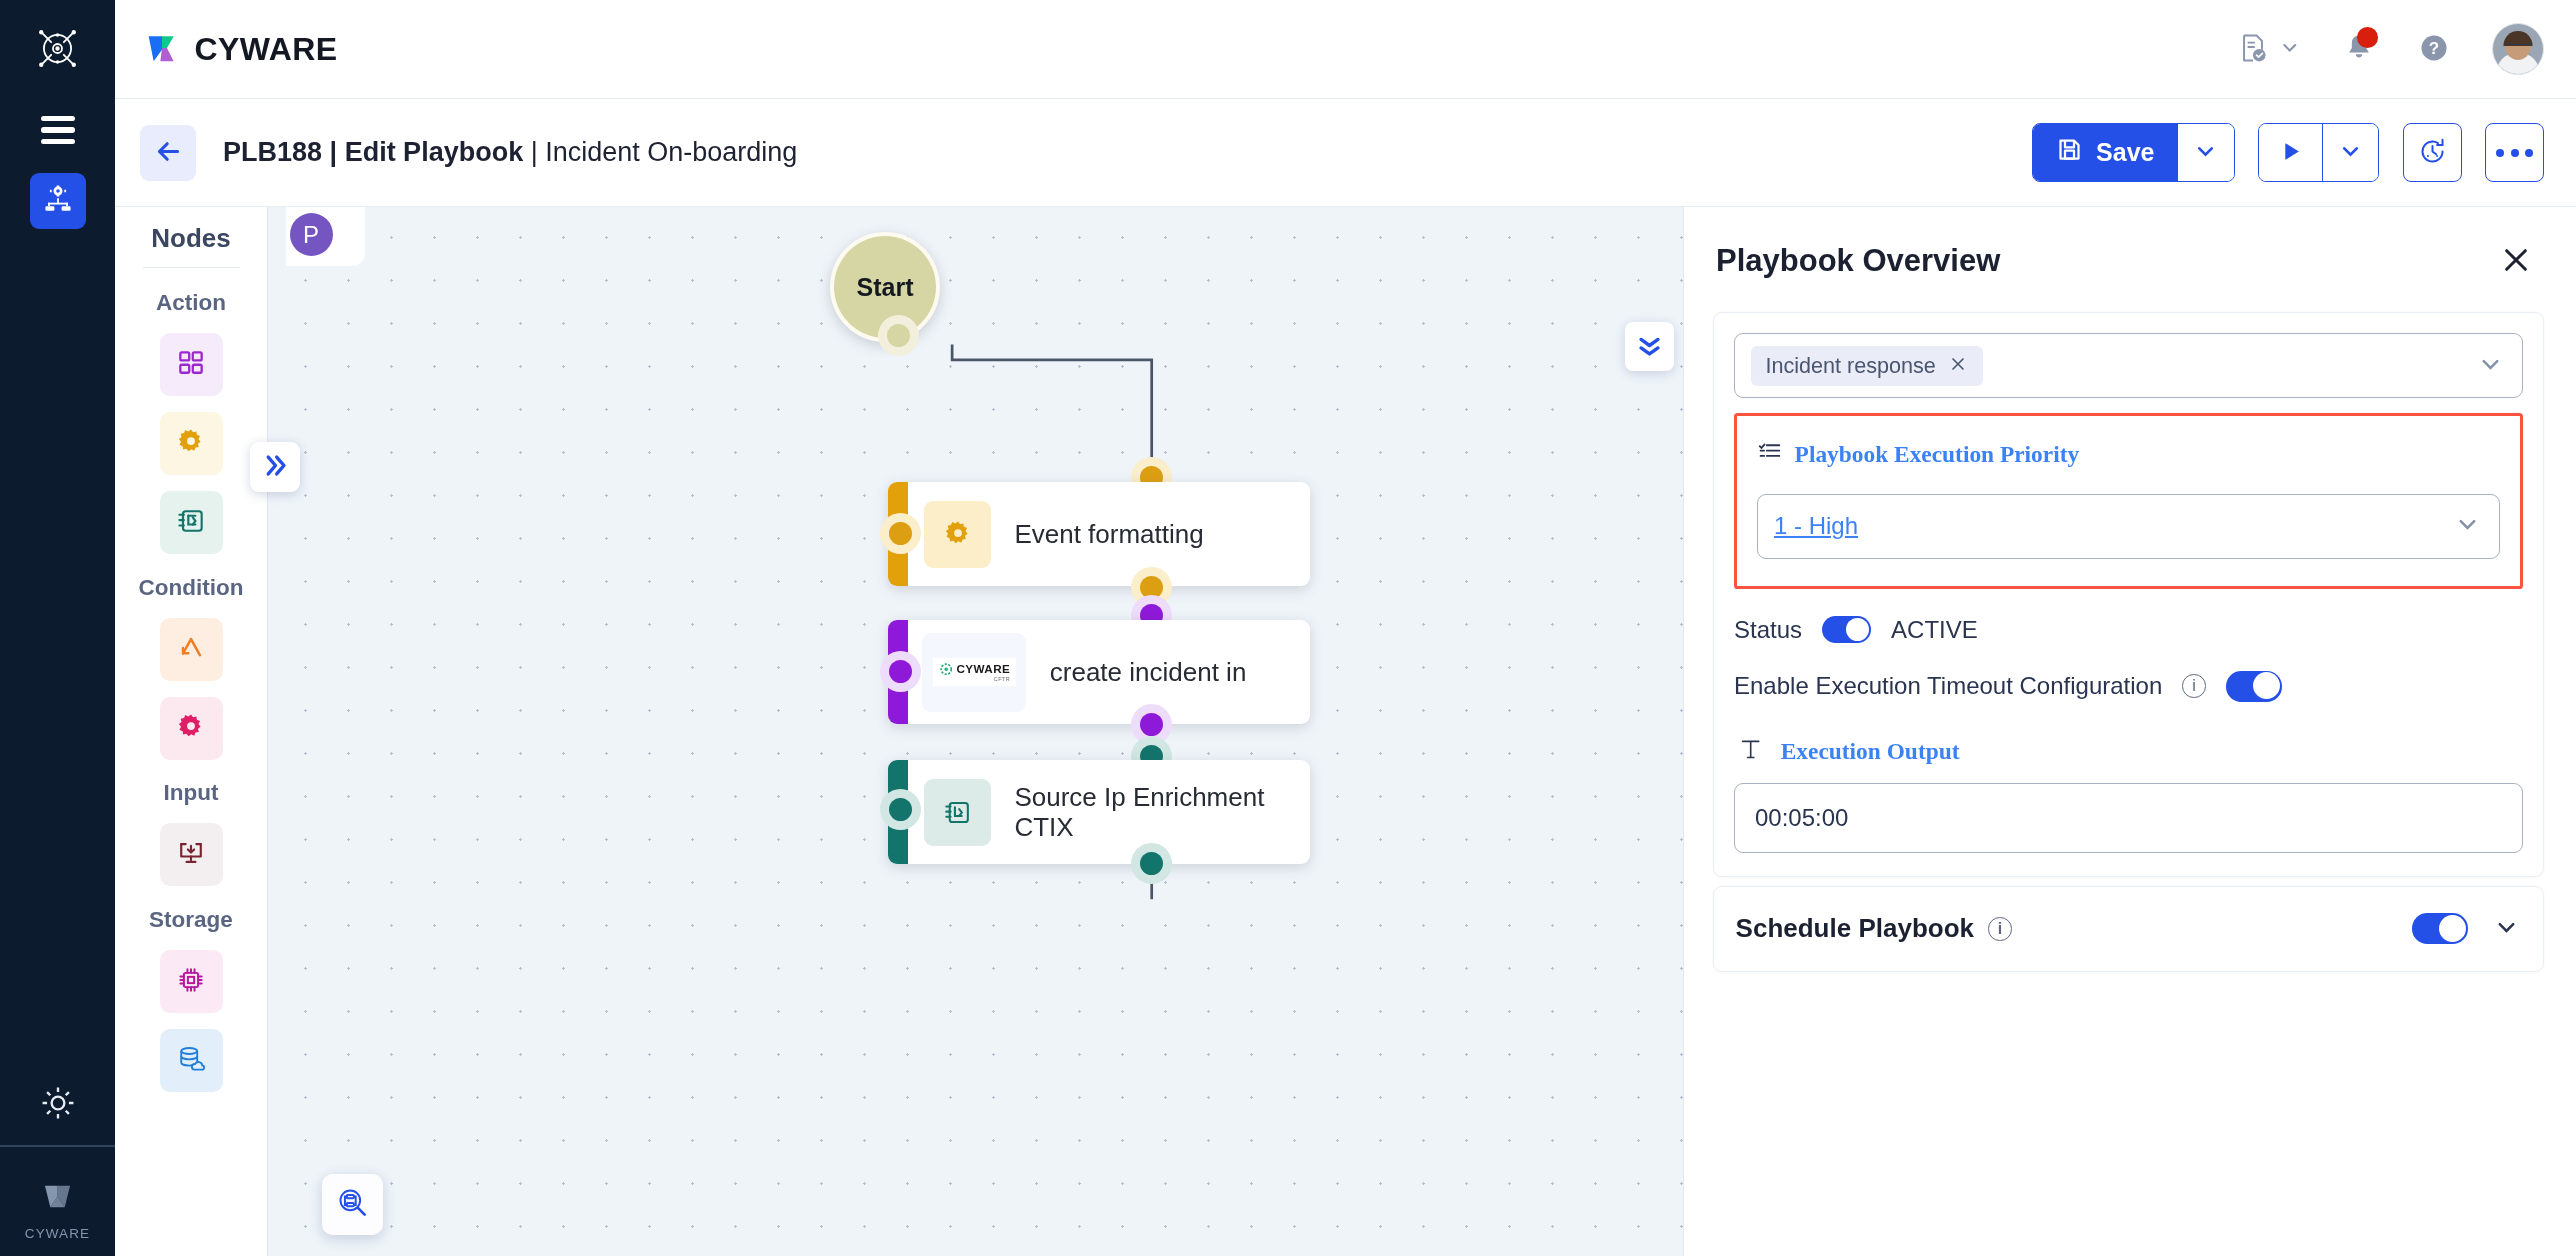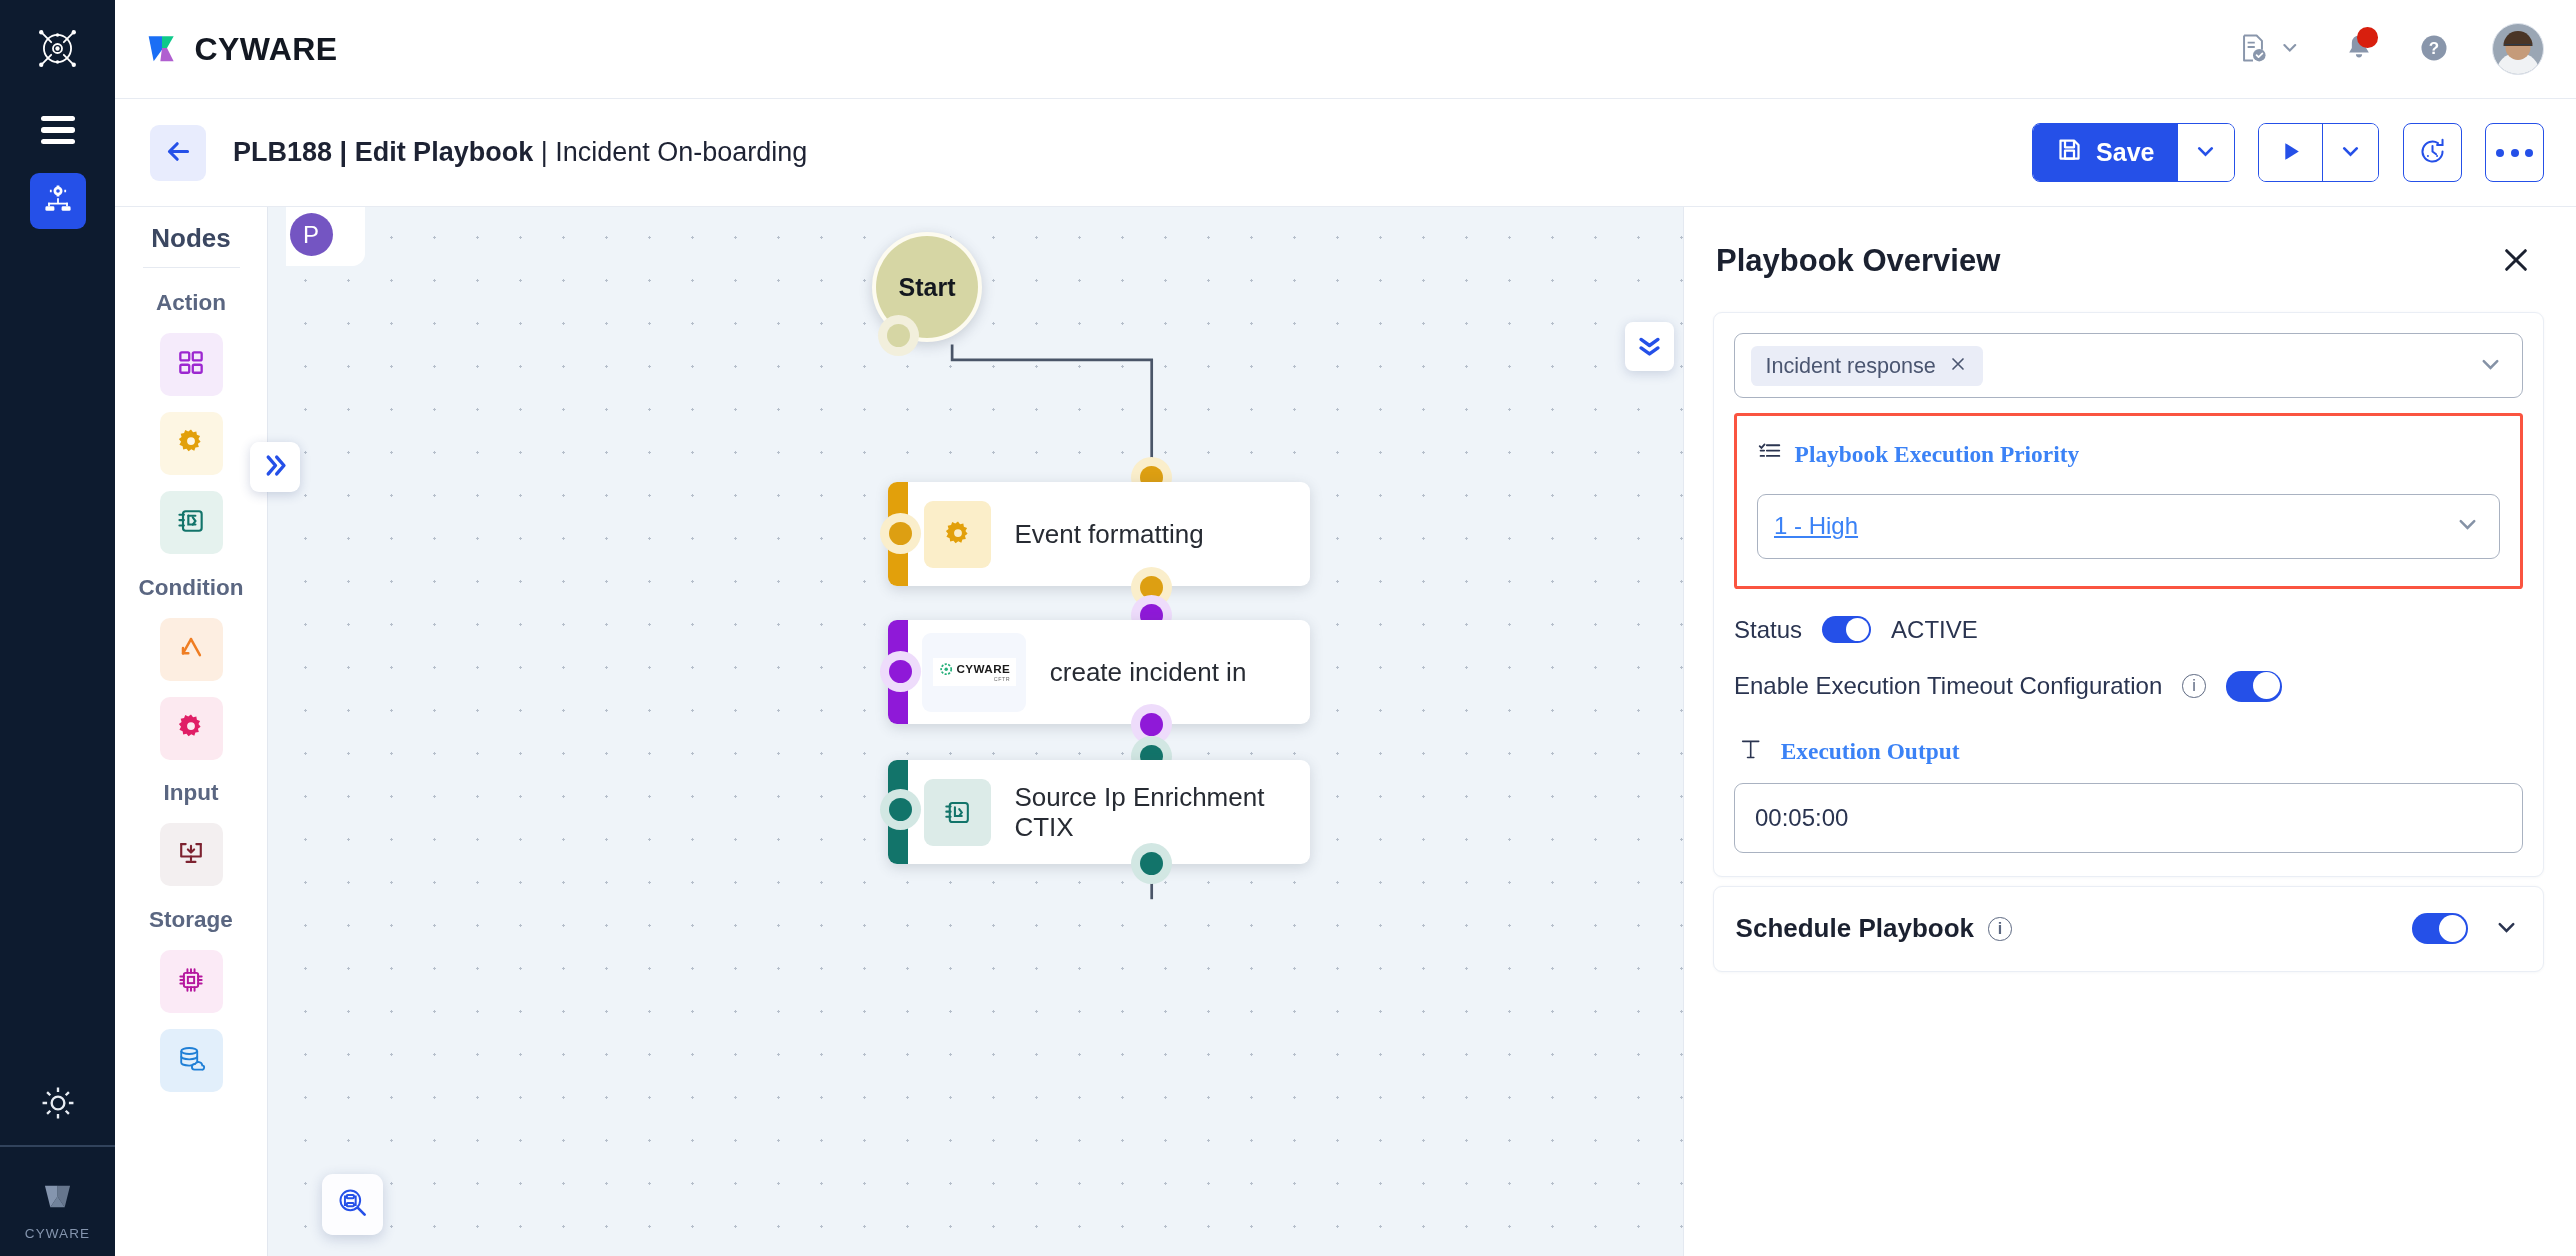--- a/index.html
+++ b/index.html
@@ -62,21 +62,21 @@
     border: 1.8px solid #dfe4ec; cursor: pointer; background: #9aa6b4; position: relative;
   }
   .avatar .head { position: absolute; left: 50%; top: 10.8px; width: 25px; height: 25px; border-radius: 50%; background: #c59b7a; transform: translateX(-50%); }
   .avatar .body { position: absolute; left: 50%; bottom: -3.6px; width: 43px; height: 25px; border-radius: 20px 20px 0 0; background: #f0f2f4; transform: translateX(-50%); }
   .avatar .hair { position: absolute; left: 50%; top: 7.2px; width: 29px; height: 14.4px; border-radius: 14.4px 14.4px 0 0; background: #4a3526; transform: translateX(-50%); }
   .avatar .glasses { position: absolute; left: 50%; top: 20px; width: 27px; height: 7.2px; transform: translateX(-50%); border-top: 1.8px solid #2e3a48; }
 
   
   .toolbar {
     height: 108px; background: #ffffff; display: flex; align-items: center;
-    padding: 0 32px 0 35px; flex: 0 0 108px; border-bottom: 0.9px solid #e7ebf2;
+    padding: 0 32px 0 25px; flex: 0 0 108px; border-bottom: 0.9px solid #e7ebf2;
   }
   .back-btn {
     width: 56px; height: 56px; border-radius: 9px; background: #e8ecfd;
     display: flex; align-items: center; justify-content: center; cursor: pointer; flex: 0 0 56px;
   }
   .page-title { margin-left: 27px; font-size: 27px; color: #1d2233; white-space: nowrap; }
   .page-title .b { font-weight: 700; }
   .toolbar-spacer { flex: 1; }
   .toolbar-actions { display: flex; align-items: center; gap: 23.4px; }
   .btn-group { display: flex; align-items: stretch; border-radius: 8px; overflow: hidden; border: 1.8px solid #2550e8; height: 59px; }
@@ -138,21 +138,21 @@
   }
   .fit-btn {
     position: absolute; left: 54px; bottom: 21.6px; width: 61px; height: 61px; border-radius: 10.8px;
     background: #fdfdff; box-shadow: 0 3.6px 12.6px rgba(40,60,120,.20);
     display: flex; align-items: center; justify-content: center; cursor: pointer; z-index: 8;
   }
 
   
   .flow { position: absolute; inset: 0; }
   .start-node {
-    position: absolute; left: 604px; top: 25px; width: 110px; height: 110px; border-radius: 50%;
+    position: absolute; left: 562px; top: 25px; width: 110px; height: 110px; border-radius: 50%;
     background: #fdfbf0; border: 4.5px solid #fdfbf0; box-shadow: 0 3.6px 12.6px rgba(60,70,90,.22);
     display: flex; align-items: center; justify-content: center; cursor: pointer;
   }
   .start-inner {
     width: 100%; height: 100%; border-radius: 50%; background: #d6d6a4;
     display: flex; align-items: center; justify-content: center;
     font-size: 25px; font-weight: 700; color: #14181f;
   }
   .port {
     position: absolute; width: 41px; height: 41px; border-radius: 50%;

